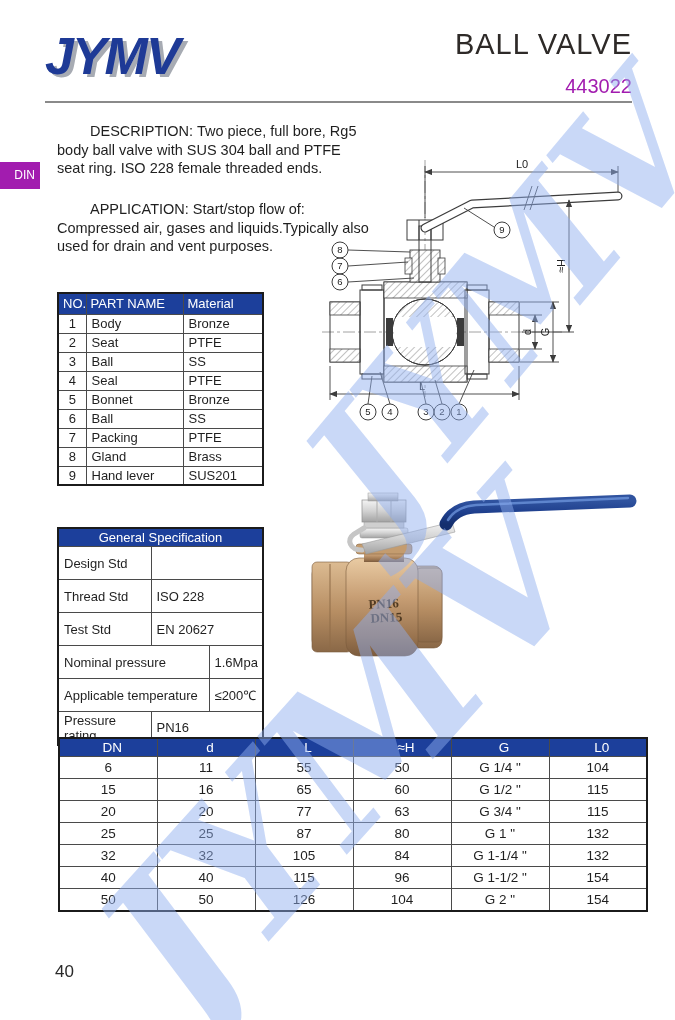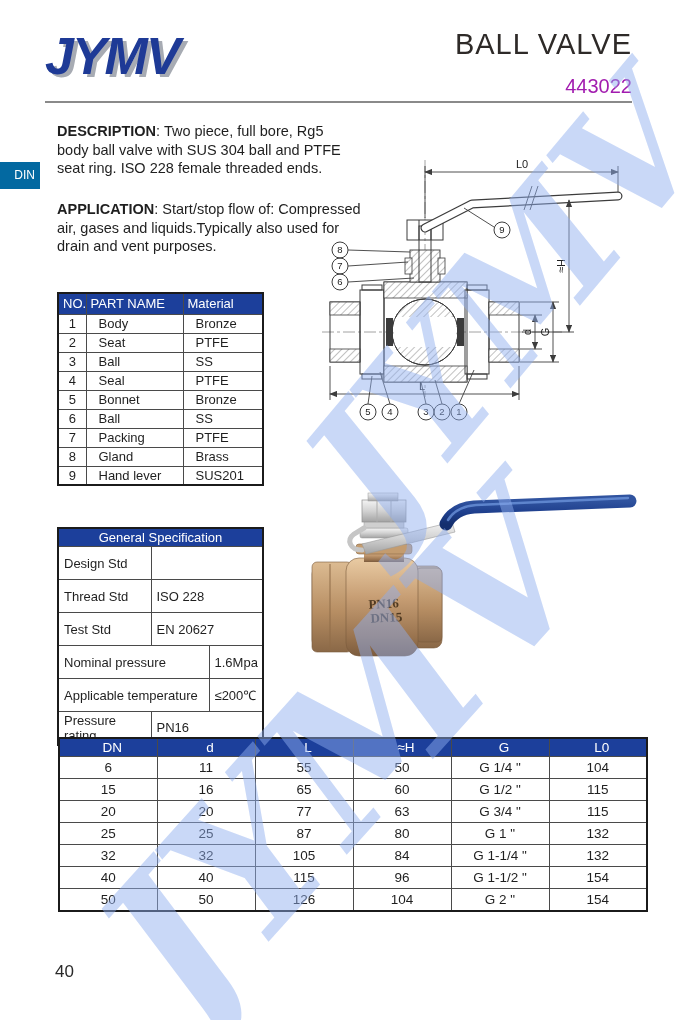--- a/index.html
+++ b/index.html
@@ -10,36 +10,36 @@
       color:rgba(143,174,238,0.48);z-index:30;pointer-events:none;white-space:nowrap;line-height:1;}
   .wm1{font-size:168px;left:248px;top:218px;transform:rotate(-50deg);}
   .wm2{font-size:200px;left:38px;top:652px;transform:rotate(-48deg);}
   
   .logo{position:absolute;left:45px;top:26px;font-size:52px;font-weight:bold;font-style:italic;
         letter-spacing:-2px;color:#1e3a96;text-shadow:4px 3px 0 #a7abb3;}
   .titles{position:absolute;right:43px;top:28px;text-align:right;}
   .title{font-size:29px;color:#2e2a28;letter-spacing:1px;}
   .model{font-size:20px;color:#a21caf;margin-top:14px;}
   .rule{position:absolute;left:45px;top:101px;width:587px;height:2px;background:#8a8a8a;}
-  .din-tab{position:absolute;left:0;top:162px;width:40px;height:27px;background:#0369a1;color:#fff;
+  .din-tab{position:absolute;left:0;top:162px;width:40px;height:27px;background:#a21caf;color:#fff;
            font-size:12px;line-height:27px;text-align:right;padding-right:5px;box-sizing:border-box;}
   
   .desc{position:absolute;left:57px;top:122px;width:300px;font-size:14.5px;line-height:1.28;margin:0;}
   .app{position:absolute;left:57px;top:200px;width:316px;font-size:14.5px;line-height:1.28;margin:0;}
-  .desc b,.app b{font-weight:bold;}
+  .desc b,.app b{font-weight:normal;margin-left:33px;}
   
   table{border-collapse:collapse;background:transparent;}
   th,td{border:1px solid #4a4a4a;box-sizing:border-box;}
   thead th{background:#1c3f9b;color:#ffffff;font-weight:normal;margin-top:17px;}
   
   .parts{position:absolute;left:57px;top:292px;width:205px;font-size:13px;table-layout:fixed;
          border:2px solid #1b1b1b;}
   .parts th{height:21px;text-align:left;padding:0 0 0 4px;border-left:1px solid #d8dff2;}
   .parts th:first-child{border-left:1px solid #1b1b1b;}
-  .parts td{height:19px;padding:0 0 0 12px;}
+  .parts td{height:19px;padding:0 0 0 5px;}
   .parts td:first-child{text-align:center;padding:0;}
   .parts col.c1{width:28px}.parts col.c2{width:97px}.parts col.c3{width:80px}
   
   .spec{position:absolute;left:57px;top:527px;width:205px;font-size:13px;table-layout:fixed;
         border:2px solid #1b1b1b;}
   .spec th{height:18px;text-align:center;}
   .spec td{height:33px;padding:0 0 0 5px;}
   .spec col.s1{width:93px}.spec col.s2{width:58px}.spec col.s3{width:54px}
   
   .dims{position:absolute;left:58px;top:737px;width:590px;font-size:13.5px;table-layout:fixed;

